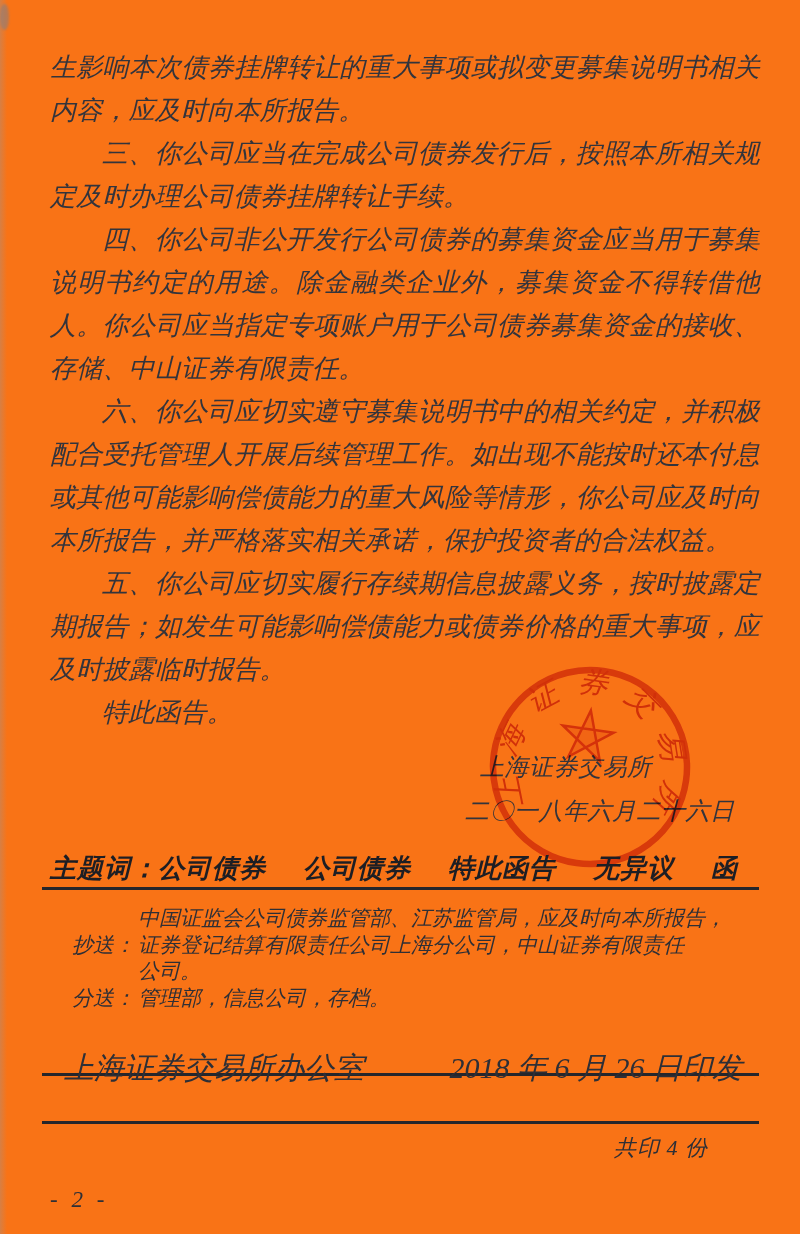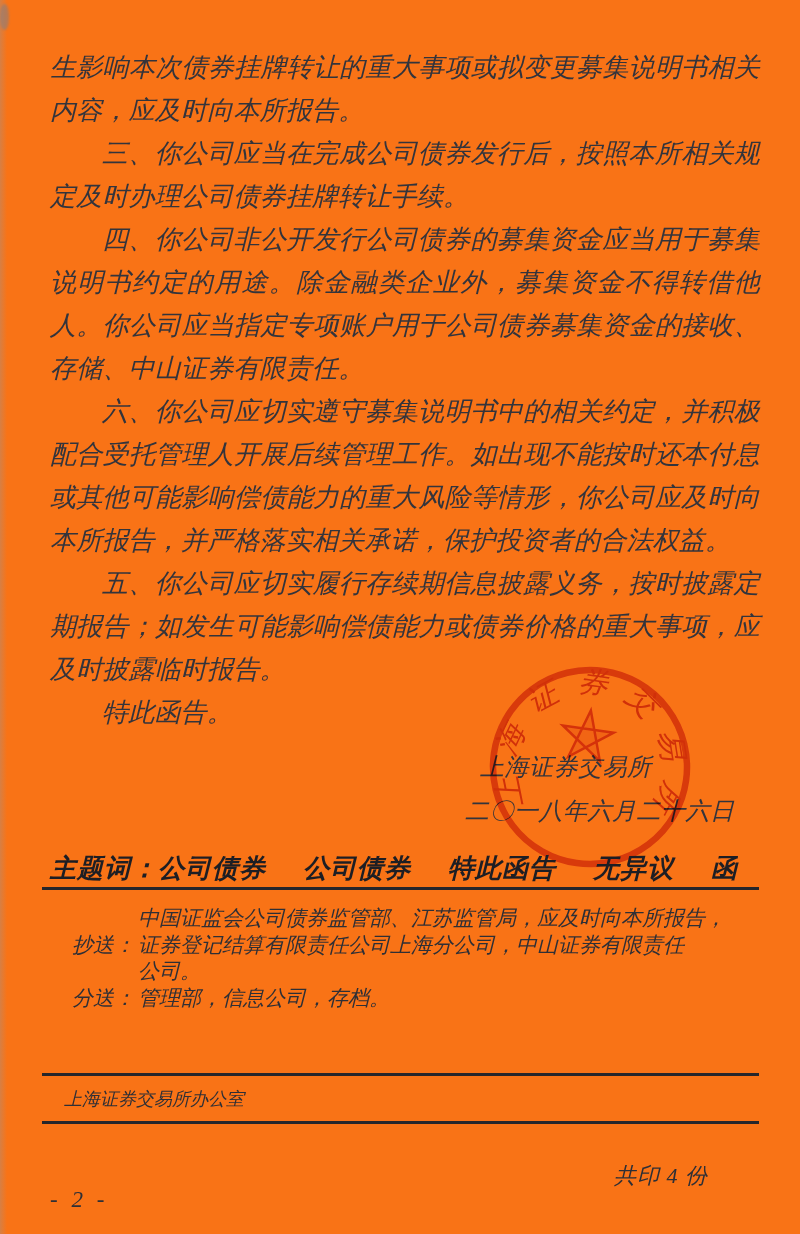--- a/index.html
+++ b/index.html
@@ -64,29 +64,29 @@
   .notes{
     position:absolute;left:72px;top:905px;width:690px;
     font-size:21px;line-height:26.5px;color:#2e2f36;
   }
   .note-row{display:flex;align-items:center;}
   .note-label{flex:0 0 66px;white-space:nowrap;}
   .note-lines{flex:1;}
   .note-line{white-space:nowrap;}
   
   .footer-row{
-    position:absolute;left:42px;top:1073px;width:717px;height:52px;
+    position:absolute;left:42px;top:1042px;width:717px;height:52px;
     display:flex;justify-content:space-between;align-items:center;
-    font-size:18px;color:#2e2f36;
+    font-size:30px;color:#2e2f36;
     box-sizing:border-box;padding-left:22px;padding-right:17px;
     white-space:nowrap;
   }
   .copies{
     position:absolute;right:92px;top:1133px;
-    font-size:22px;color:#2e2f36;letter-spacing:1px;white-space:nowrap;margin-top:28px;
+    font-size:22px;color:#2e2f36;letter-spacing:1px;white-space:nowrap;
   }
   .page-num{
     position:absolute;left:50px;top:1187px;
     font-size:23px;color:#2e2f36;letter-spacing:4px;
   }
 </style>
 </head>
 <body>
 
 <div class="page">
@@ -139,20 +139,21 @@
       <div class="note-lines">
         <div class="note-line">管理部，信息公司，存档。</div>
       </div>
     </div>
   </div>
 
   <div class="rule rule-2"></div>
 
   <div class="footer-row">
     <span>上海证券交易所办公室</span>
+    <span>2018 年 6 月 26 日印发</span>
   </div>
 
   <div class="rule rule-3"></div>
 
   <div class="copies">共印 4 份</div>
 
   <div class="page-num">- 2 -</div>
 </div>
 
 </body></html>

